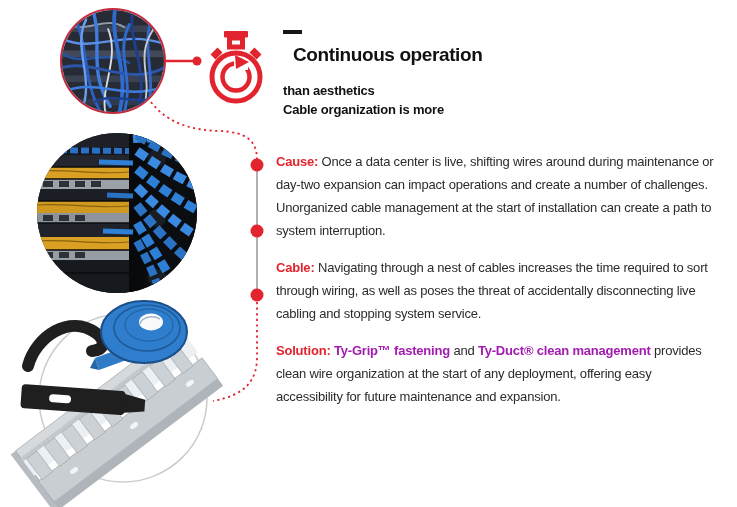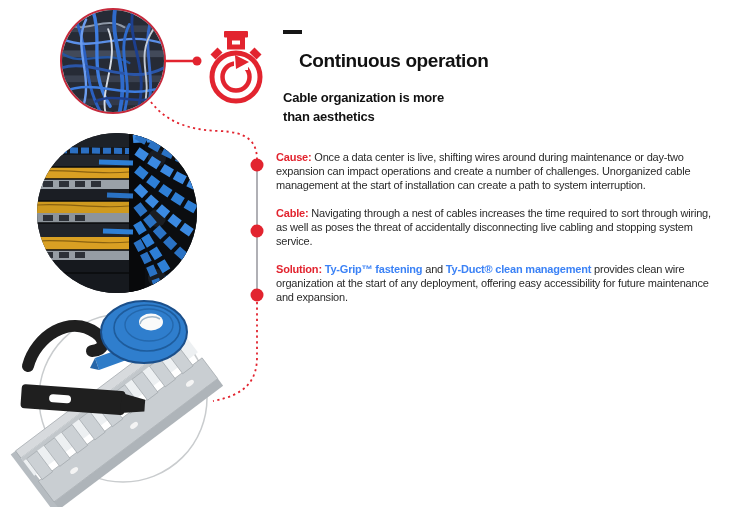--- a/index.html
+++ b/index.html
@@ -13,31 +13,31 @@
   .tangle{left:60px;top:8px;width:106px;height:106px;border:2.5px solid #c62b3d;}
   .rack{left:37px;top:133px;width:160px;height:160px;}
   
   .stopwatch{position:absolute;left:205px;top:30px;}
   .products{position:absolute;left:8px;top:288px;}
   .connectors{position:absolute;left:0;top:0;z-index:5;pointer-events:none;}
   
   .header{position:absolute;left:283px;top:30px;z-index:10;}
   .dash{width:19px;height:3.5px;background:#161616;margin-bottom:10px;}
   .title{
-    margin:16px;font-size:19px;font-weight:bold;color:#111111;
+    margin:10px;font-size:19px;font-weight:bold;color:#111111;
     letter-spacing:-0.4px;line-height:22px;
   }
   .subtitle{margin-top:15px;font-size:13px;font-weight:bold;color:#111111;line-height:19px;letter-spacing:-0.2px;}
   .paras{position:absolute;left:276px;top:150px;width:454px;z-index:10;}
   .paras p{
-    margin:0 12px 14px 0;font-size:11px;line-height:14px;color:#2b2b2b;
+    margin:0 12px 14px 0;font-size:13px;line-height:23px;color:#2b2b2b;
     letter-spacing:-0.2px;
   }
   .plabel{font-weight:bold;color:#e2242f;}
-  .pbold{font-weight:bold;color:#3b82f6;}
+  .pbold{font-weight:bold;color:#a21caf;}
 </style>
 </head>
 <body>
 
 <div class="page">
 
   <div class="circle-photo tangle">
     <svg viewBox="0 0 106 106">
       <rect x="0" y="0" width="106" height="106" fill="#262b36"></rect>
       <rect x="0" y="16" width="106" height="7" fill="#3a4150"></rect>
@@ -197,22 +197,22 @@
     <circle cx="257" cy="165" r="6.5" fill="#e2242f"></circle>
     <circle cx="257" cy="231" r="6.5" fill="#e2242f"></circle>
     <circle cx="257" cy="295" r="6.5" fill="#e2242f"></circle>
     <path d="M257,302 L257,357 C257,381 245,395 213,401" fill="none" stroke="#e2242f" stroke-width="1.8" stroke-dasharray="2.2 3.4"></path>
   </svg>
 
   <div class="header">
     <div class="dash"></div>
     <h1 class="title">Continuous operation</h1>
     <div class="subtitle">
+      <div>than aesthetics</div>
       <div>Cable organization is more</div>
-      <div>than aesthetics</div>
     </div>
   </div>
 
   <div class="paras">
     <p><span class="plabel">Cause:</span><span> Once a data center is live, shifting wires around during maintenance or day-two expansion can impact operations and create a number of challenges. Unorganized cable management at the start of installation can create a path to system interruption.</span></p>
     <p><span class="plabel">Cable:</span><span> Navigating through a nest of cables increases the time required to sort through wiring, as well as poses the threat of accidentally disconnecting live cabling and stopping system service.</span></p>
     <p><span class="plabel">Solution:</span><span class="pbold"> Ty-Grip™ fastening</span><span> and </span><span class="pbold">Ty-Duct® clean management</span><span> provides clean wire organization at the start of any deployment, offering easy accessibility for future maintenance and expansion.</span></p>
   </div>
 
 </div>

